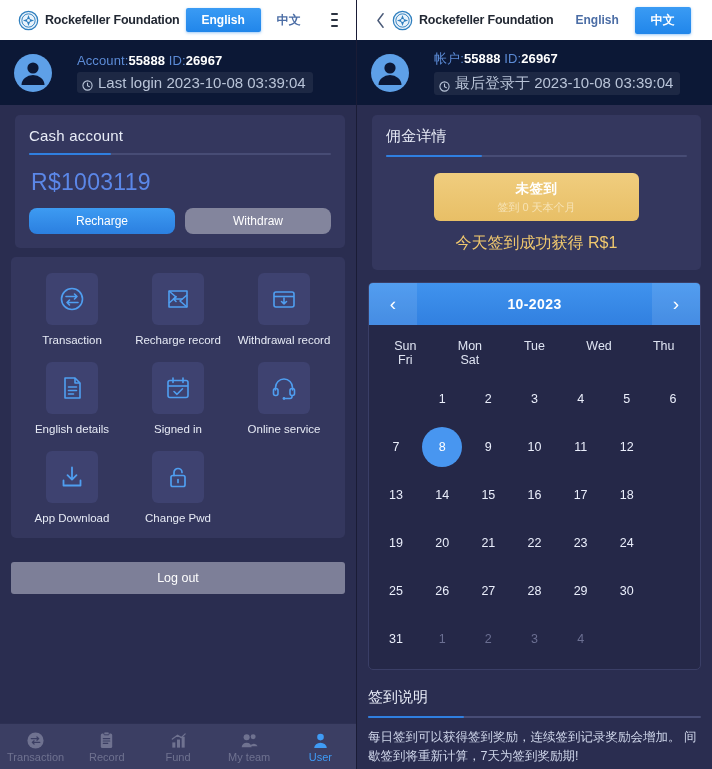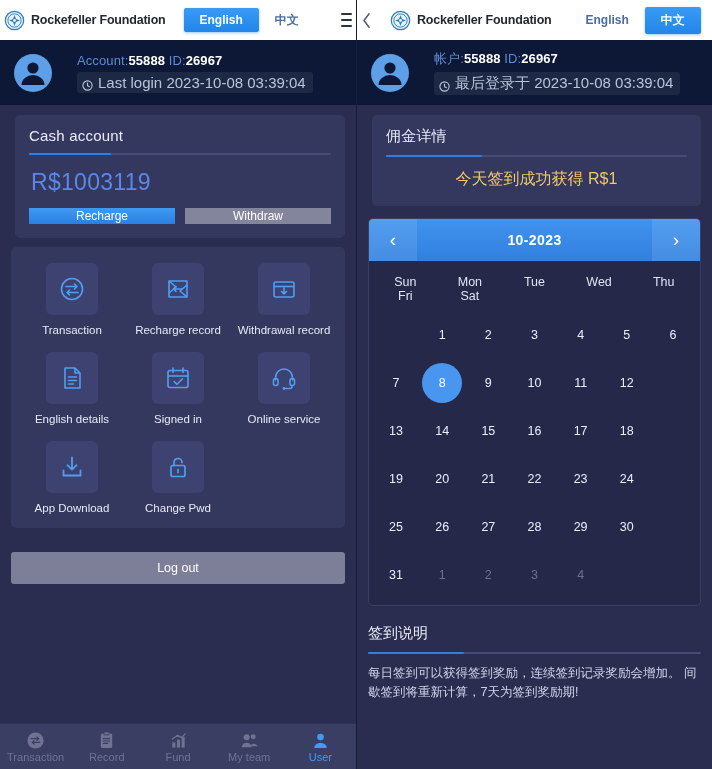--- a/index.html
+++ b/index.html
@@ -11,21 +11,21 @@
     overflow:hidden;
   }
   .app{ display:flex; width:712px; height:769px; }
   .pane{ width:356px; height:769px; position:relative; background:#2a2d50; overflow:hidden;
          display:flex; flex-direction:column; }
   .pane.right{ border-left:1px solid #1a1c36; }
 
   
   .topbar{
     height:40px; background:#ffffff; display:flex; align-items:center;
-    padding:0 4px; gap:18px; flex:0 0 40px;
+    padding:0 18px; gap:6px; flex:0 0 40px;
   }
   .back-btn{ width:18px; height:26px; display:flex; align-items:center; justify-content:center;
              color:#4a5a78; font-size:19px; line-height:1; cursor:pointer; }
   .brand{ display:flex; align-items:center; gap:6px; }
   .logo-mark{ width:21px; height:21px; flex:0 0 21px; }
   .brand-name{ font-size:12.5px; color:#222833; font-weight:600; white-space:nowrap; letter-spacing:-.2px; }
   .langs{ display:flex; align-items:center; margin-left:auto; gap:0; }
   .lang{
     font-size:12px; font-weight:700; padding:5px 16px; border-radius:2px;
     color:#4b6da5; cursor:pointer; white-space:nowrap;
@@ -63,21 +63,21 @@
   .title-rule{ height:2px; background:#474c75; margin-top:9px; position:relative; border-radius:2px; }
   .title-rule::before{
     content:""; position:absolute; left:0; top:0; height:2px; width:82px;
     background:#2f7fe0; border-radius:2px;
   }
   .title-rule.wide::before{ width:96px; }
 
   .balance{ font-size:23px; color:#5b87e8; font-weight:400; margin:14px 0 12px 2px; letter-spacing:.3px; }
   .btn-row{ display:flex; gap:10px; }
   .btn{
-    flex:1 1 0; height:16px; border-radius:0; font-size:12px; color:#fff;
+    flex:1 1 0; height:26px; border-radius:8px; font-size:12px; color:#fff;
     display:flex; align-items:center; justify-content:center; cursor:pointer; user-select:none;
   }
   .btn.primary{ background:linear-gradient(180deg,#3d9bf2,#2b7fe0); }
   .btn.muted{ background:#83859d; }
 
   
   .grid-card{ margin:9px 11px 0 11px; background:#34375e; border-radius:5px; padding:16px 8px 14px 8px; }
   .grid{ display:grid; grid-template-columns:repeat(3,1fr); row-gap:16px; }
   .tile{ display:flex; flex-direction:column; align-items:center; gap:9px; cursor:pointer; }
   .tile-ico{
@@ -420,20 +420,24 @@
           <span>最后登录于 2023-10-08 03:39:04</span>
         </div>
       </div>
     </div>
 
     <div class="body">
 
       <div class="card" style="padding-bottom:16px;">
         <div class="card-title">佣金详情</div>
         <div class="title-rule wide"></div>
+        <div class="signin-btn">
+          <span class="signin-main">未签到</span>
+          <span class="signin-sub">签到 0 天本个月</span>
+        </div>
         <div class="signin-note">今天签到成功获得 R$1</div>
       </div>
 
       <div class="cal-card">
         <div class="cal-head">
           <div class="cal-nav">‹</div>
           <div class="cal-month">10-2023</div>
           <div class="cal-nav">›</div>
         </div>
         <div class="cal-dows">

